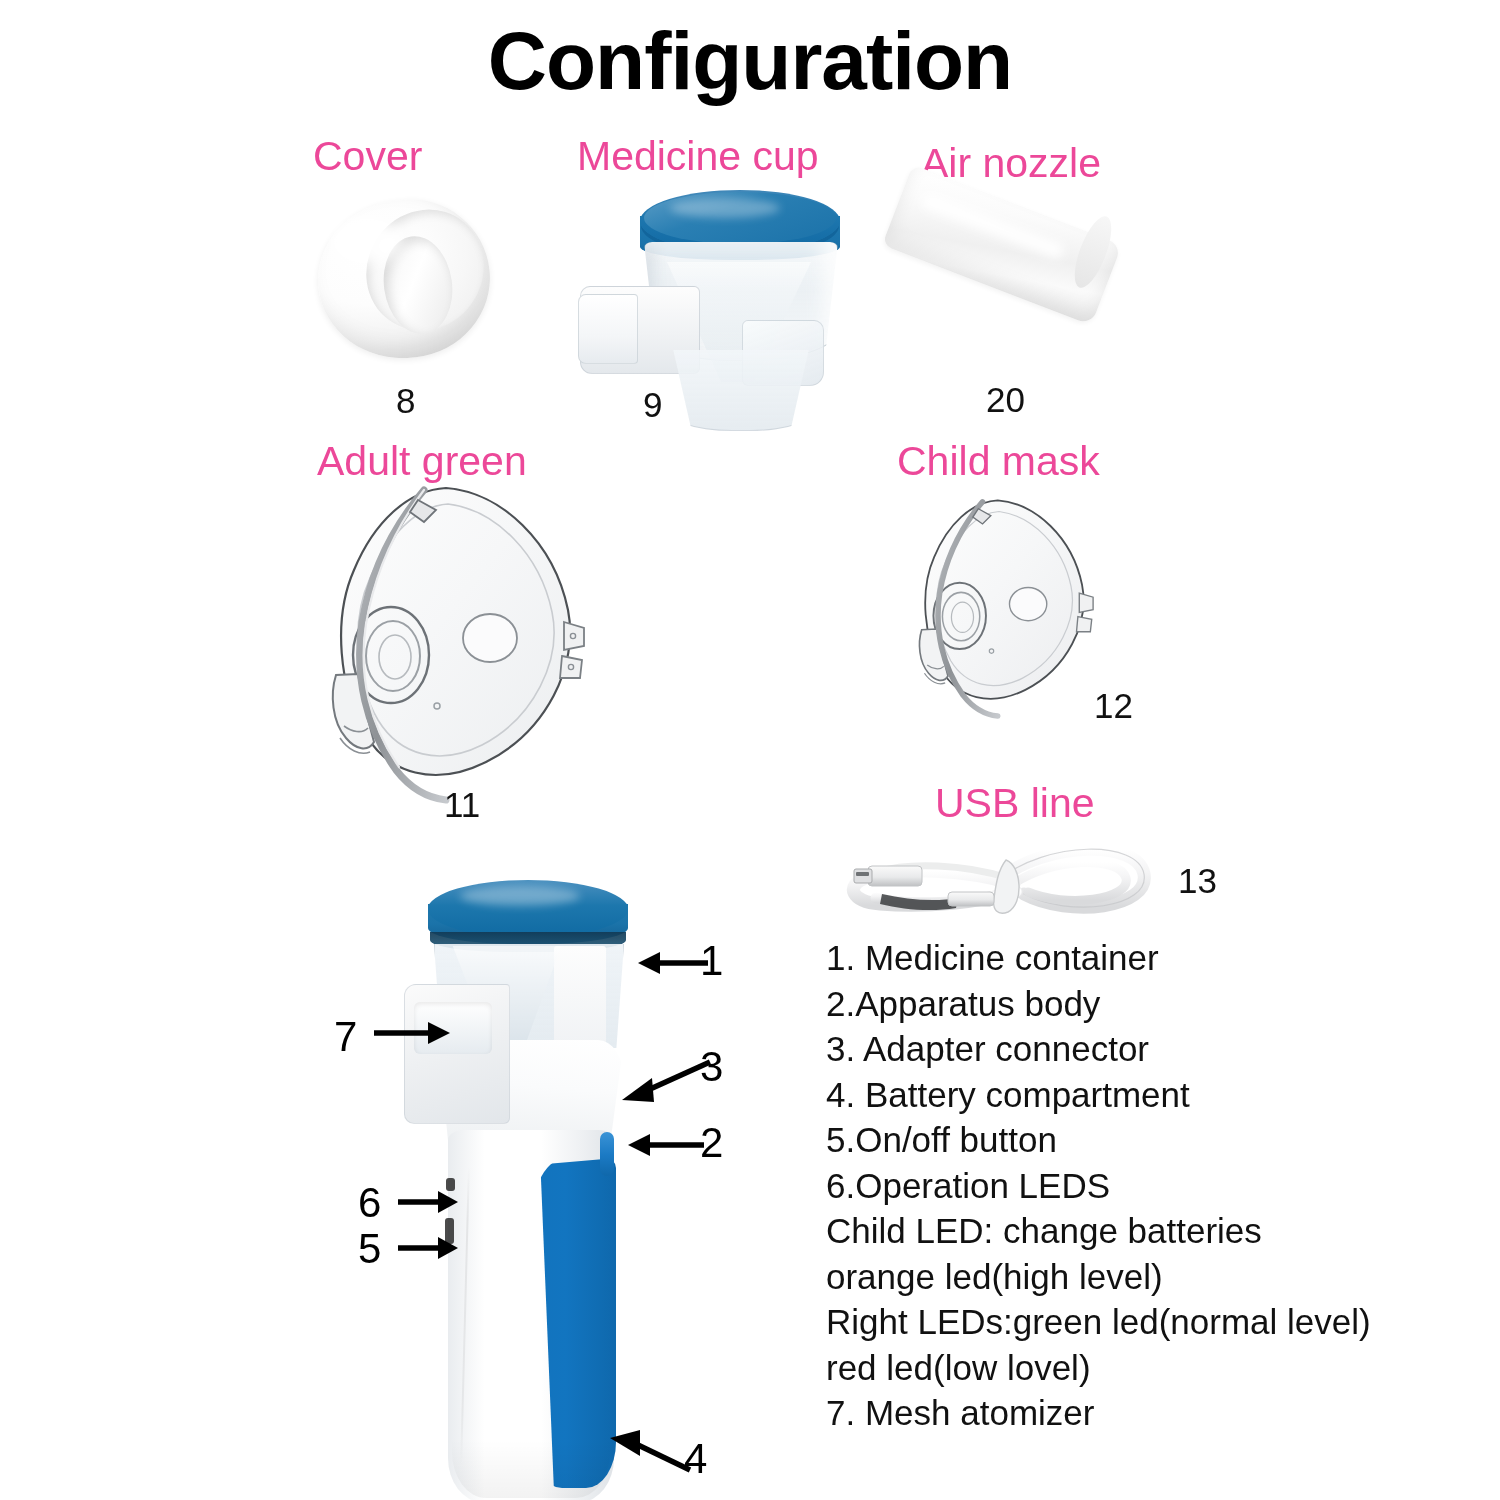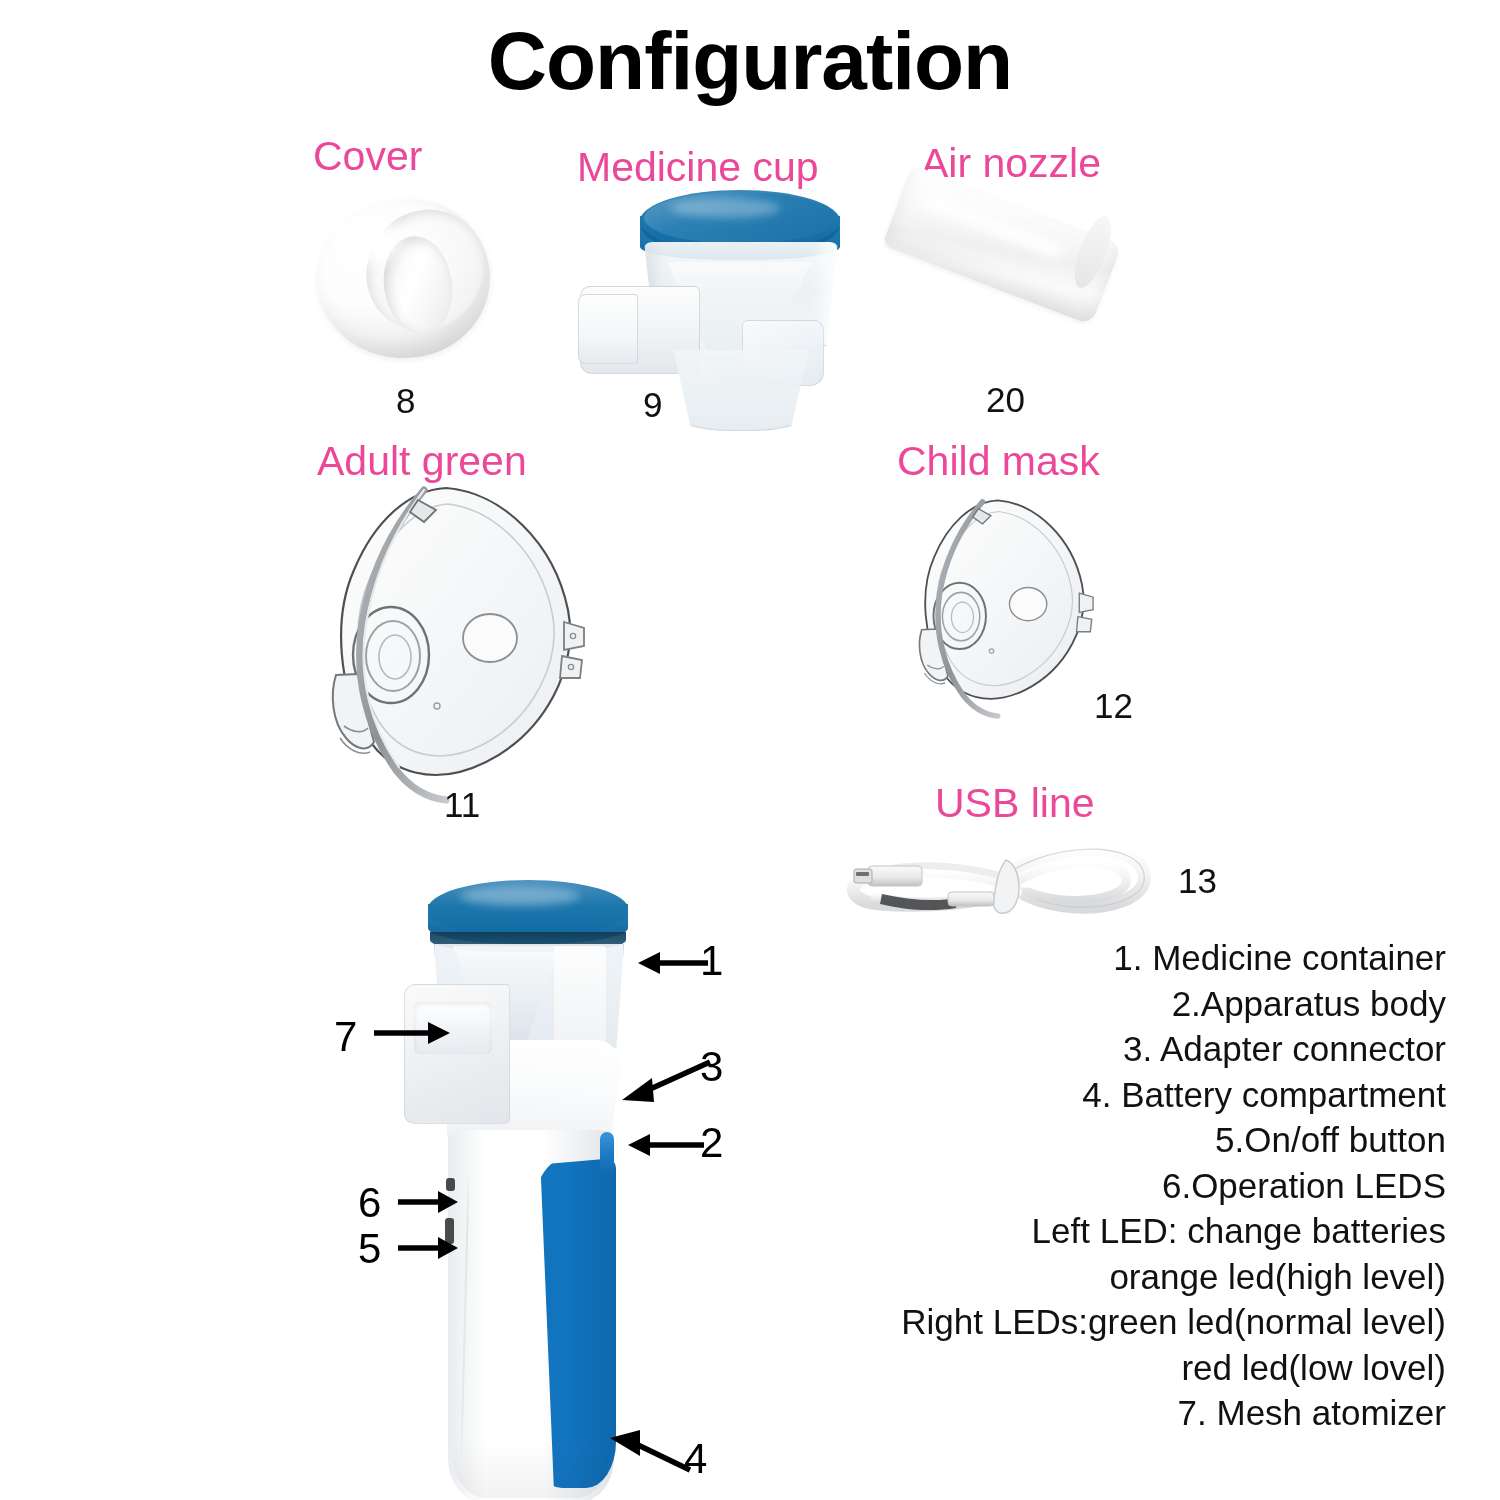--- a/index.html
+++ b/index.html
@@ -22,21 +22,21 @@
   
   .part-caption{
     font-size:41px;color:#ec4899;white-space:nowrap;font-weight:400;
   }
   .part-number{
     font-size:35px;color:#111;font-weight:400;
   }
 
   
   #spec-list{
-    left:826px;top:935px;width:620px;text-align:right;
+    left:826px;top:935px;width:620px;
   }
   #spec-list .spec-line{
     font-size:35px;line-height:45.5px;color:#111;white-space:nowrap;
   }
 
   
   .callout-num{font-size:42px;color:#000;line-height:1;}
   .arrow-svg{position:absolute;overflow:visible;}
 
   
@@ -238,21 +238,21 @@
     border-radius:0 0 34px 34px/0 0 46px 46px;
     background:linear-gradient(180deg,rgba(255,255,255,0),rgba(0,0,0,.05));
   }
 </style>
 </head>
 <body>
 
 <div class="abs" id="main-title">Configuration</div>
 
 <div class="abs part-caption" style="left:313px;top:133px;">Cover</div>
-<div class="abs part-caption" style="left:577px;top:144px;text-align:right;">Medicine cup</div>
+<div class="abs part-caption" style="left:577px;top:133px;text-align:right;">Medicine cup</div>
 <div class="abs part-caption" style="left:921px;top:140px;">Air nozzle</div>
 
 <div class="abs" id="art-cover">
   <div class="cv-outer"></div>
   <div class="cv-rim"></div>
   <div class="cv-bore"></div>
   <div class="cv-hl"></div>
 </div>
 <div class="abs part-number" style="left:396px;top:381px;">8</div>
 
@@ -406,21 +406,21 @@
 </div>
 <div class="abs part-number" style="left:1178px;top:861px;">13</div>
 
 <div class="abs" id="spec-list">
   <div class="spec-line">1. Medicine container</div>
   <div class="spec-line">2.Apparatus body</div>
   <div class="spec-line">3. Adapter connector</div>
   <div class="spec-line">4. Battery compartment</div>
   <div class="spec-line">5.On/off button</div>
   <div class="spec-line">6.Operation LEDS</div>
-  <div class="spec-line">Left LED: change batteries</div>
+  <div class="spec-line">Child LED: change batteries</div>
   <div class="spec-line">orange led(high level)</div>
   <div class="spec-line">Right LEDs:green led(normal level)</div>
   <div class="spec-line">red led(low lovel)</div>
   <div class="spec-line">7. Mesh atomizer</div>
 </div>
 
 <div class="abs" id="art-device">
   <div class="dv-lid-band"></div>
   <div class="dv-lid"></div>
   <div class="dv-lid-gloss"></div>

